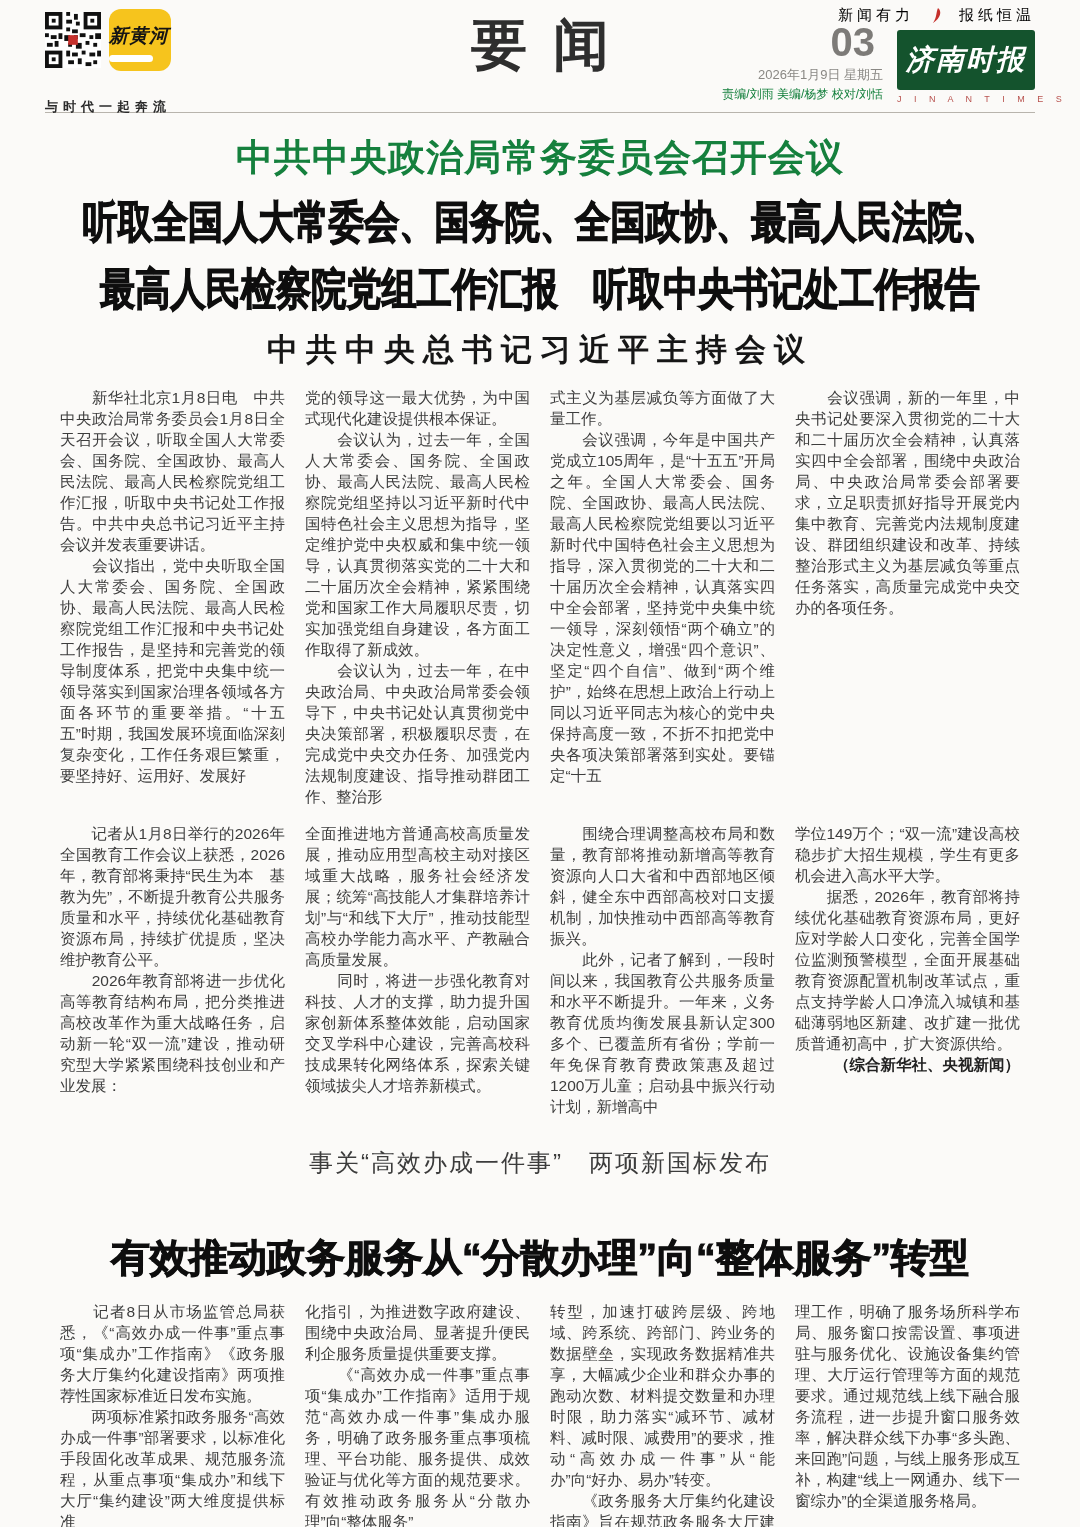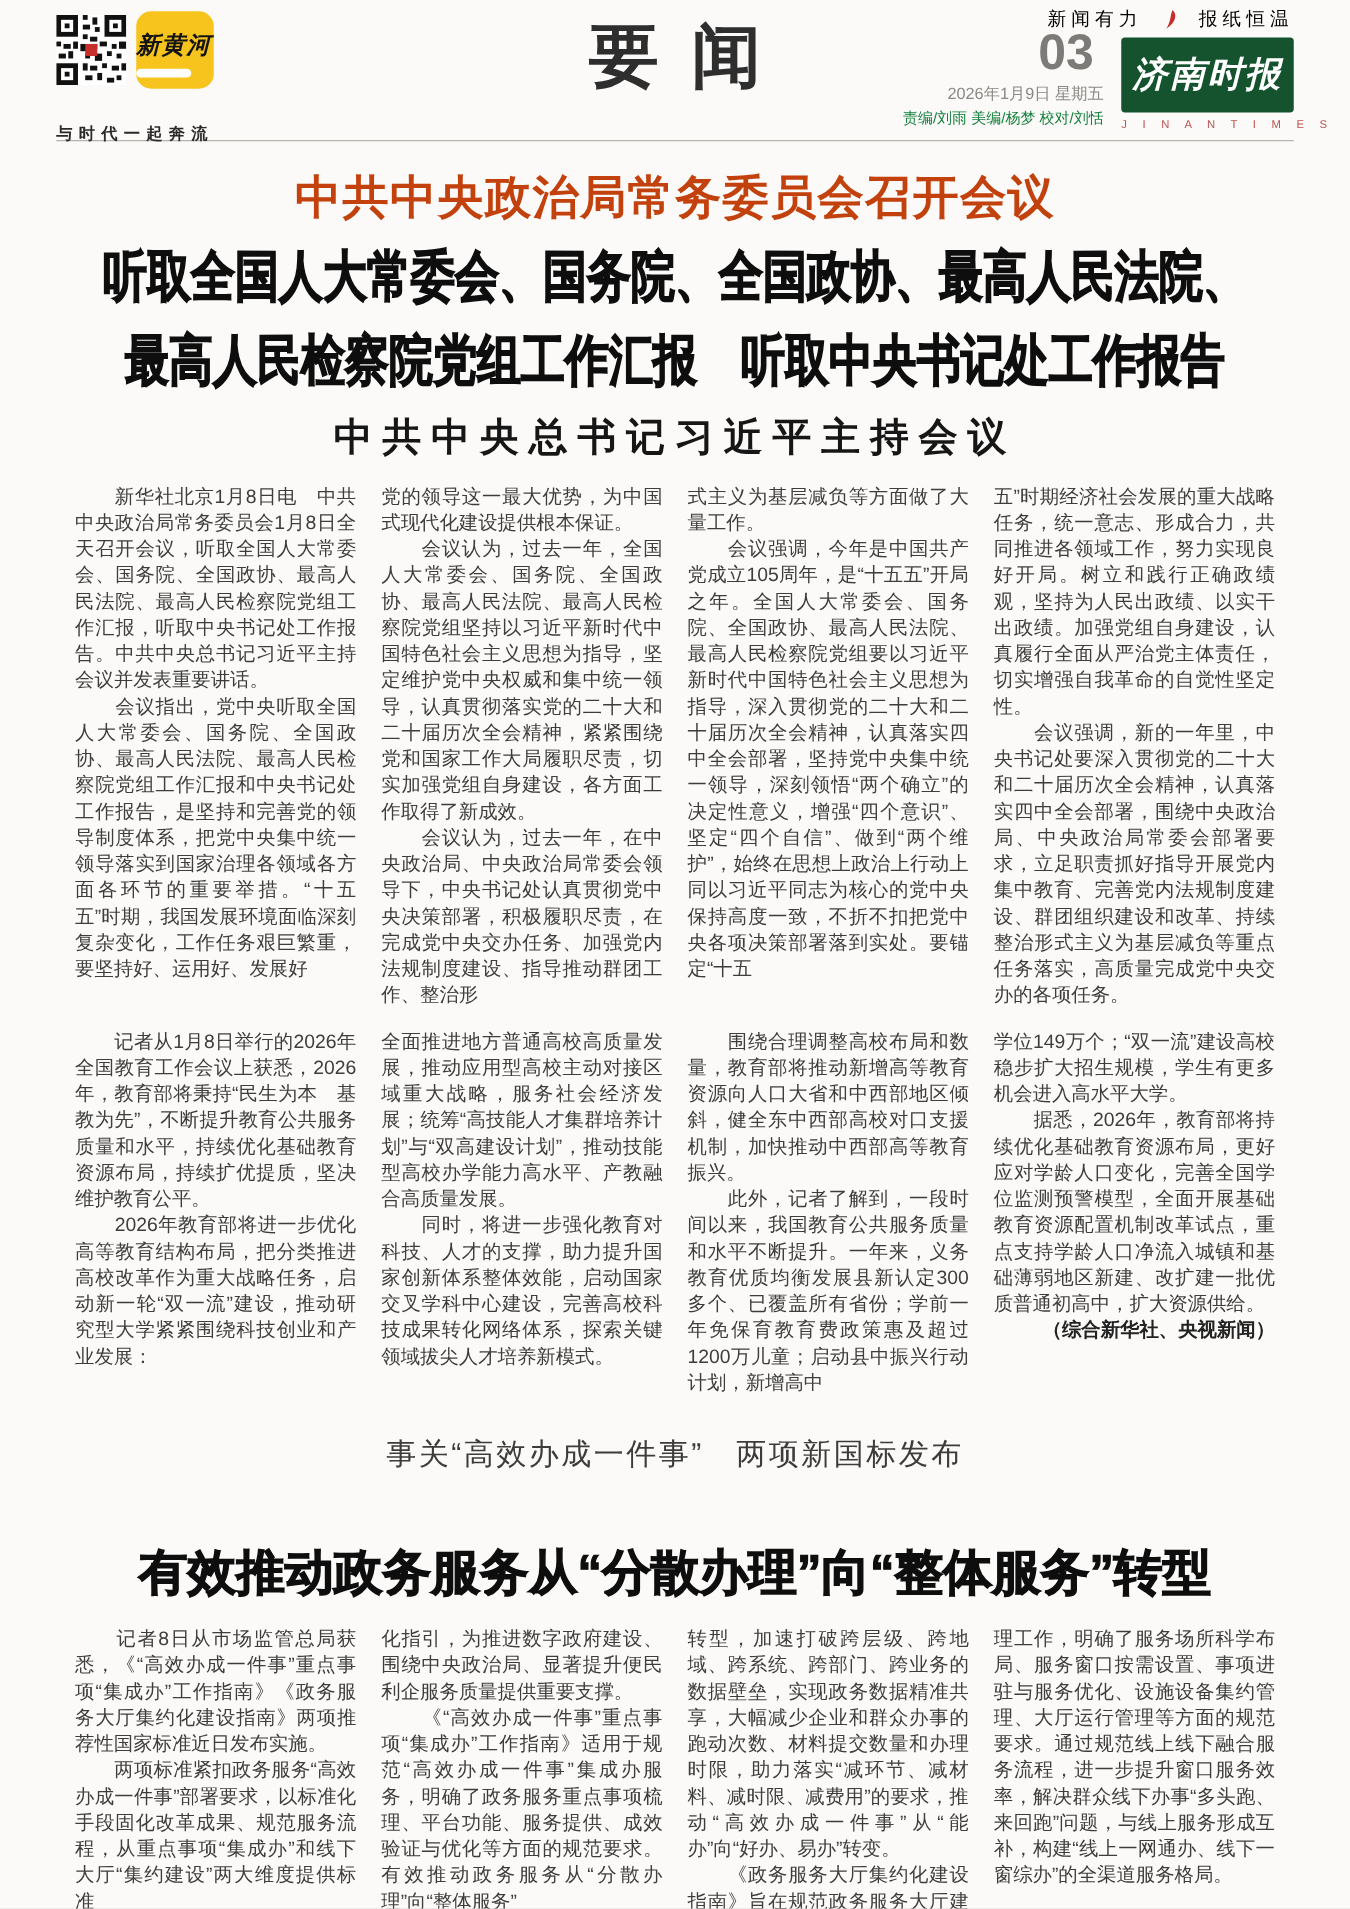--- a/index.html
+++ b/index.html
@@ -32,21 +32,21 @@
   .hdr-date { position:absolute; right:152px; top:66px; font-size:13px; color:#8a8884; white-space:nowrap; }
   .hdr-credits { position:absolute; right:152px; top:86px; font-size:12px; color:#15803d; white-space:nowrap; }
   .masthead { position:absolute; right:0; top:30px; width:138px; height:60px; background:#14532d; border-radius:3px;
     display:flex; align-items:center; justify-content:center; }
   .masthead .zi { color:#fff; font-weight:900; font-style:italic; font-size:28px; letter-spacing:2px; white-space:nowrap; }
   .masthead-en { position:absolute; right:0; top:94px; width:138px; text-align:center; font-size:9px; letter-spacing:5px; color:#b8524e; white-space:nowrap; }
 
   
   .content { flex:1 1 auto; padding:0 60px; display:flex; flex-direction:column; }
   .center { text-align:center; }
-  .a1-kicker { margin-top:20px; font-size:37px; font-weight:700; color:#c2410c; letter-spacing:1px; }
+  .a1-kicker { margin-top:20px; font-size:37px; font-weight:700; color:#15803d; letter-spacing:1px; }
   .a1-titlewrap { display:flex; justify-content:center; margin-top:10px; }
   .a1-title { font-size:44px; line-height:57px; font-weight:900; color:#0e0e0e; white-space:nowrap;
     transform:scaleX(0.8); transform-origin:center; -webkit-text-stroke:1.2px #0e0e0e; }
   .a1-sub { margin-top:12px; font-size:31px; font-weight:700; color:#161616; letter-spacing:8px; }
 
   .cols { display:flex; gap:20px; margin-top:16px; }
   .col { flex:1 1 0; min-width:0; }
   .col p { margin:0; font-size:15.5px; line-height:21px; text-align:justify; color:#3d3d3d; }
   .col p.byline { text-align:right; font-weight:700; color:#222; }
 
@@ -156,32 +156,31 @@
         <div class="col">
           <p>党的领导这一最大优势，为中国式现代化建设提供根本保证。</p>
           <p>　　会议认为，过去一年，全国人大常委会、国务院、全国政协、最高人民法院、最高人民检察院党组坚持以习近平新时代中国特色社会主义思想为指导，坚定维护党中央权威和集中统一领导，认真贯彻落实党的二十大和二十届历次全会精神，紧紧围绕党和国家工作大局履职尽责，切实加强党组自身建设，各方面工作取得了新成效。</p>
           <p>　　会议认为，过去一年，在中央政治局、中央政治局常委会领导下，中央书记处认真贯彻党中央决策部署，积极履职尽责，在完成党中央交办任务、加强党内法规制度建设、指导推动群团工作、整治形</p>
         </div>
         <div class="col">
           <p>式主义为基层减负等方面做了大量工作。</p>
           <p>　　会议强调，今年是中国共产党成立105周年，是“十五五”开局之年。全国人大常委会、国务院、全国政协、最高人民法院、最高人民检察院党组要以习近平新时代中国特色社会主义思想为指导，深入贯彻党的二十大和二十届历次全会精神，认真落实四中全会部署，坚持党中央集中统一领导，深刻领悟“两个确立”的决定性意义，增强“四个意识”、坚定“四个自信”、做到“两个维护”，始终在思想上政治上行动上同以习近平同志为核心的党中央保持高度一致，不折不扣把党中央各项决策部署落到实处。要锚定“十五</p>
         </div>
         <div class="col">
-          <p>五”时期经济社会发展的重大战略任务，统一意志、形成合力，共同推进各领域工作，努力实现良好开局。树立和践行正确政绩观，坚持为人民出政绩、以实干出政绩。加强党组自身建设，认真履行全面从严治党主体责任，切实增强自我革命的自觉性坚定性。</p>
           <p>　　会议强调，新的一年里，中央书记处要深入贯彻党的二十大和二十届历次全会精神，认真落实四中全会部署，围绕中央政治局、中央政治局常委会部署要求，立足职责抓好指导开展党内集中教育、完善党内法规制度建设、群团组织建设和改革、持续整治形式主义为基层减负等重点任务落实，高质量完成党中央交办的各项任务。</p>
         </div>
       </div>
 
     <div class="cols">
         <div class="col">
           <p>　　记者从1月8日举行的2026年全国教育工作会议上获悉，2026年，教育部将秉持“民生为本　基教为先”，不断提升教育公共服务质量和水平，持续优化基础教育资源布局，持续扩优提质，坚决维护教育公平。</p>
           <p>　　2026年教育部将进一步优化高等教育结构布局，把分类推进高校改革作为重大战略任务，启动新一轮“双一流”建设，推动研究型大学紧紧围绕科技创业和产业发展：</p>
         </div>
         <div class="col">
-          <p>全面推进地方普通高校高质量发展，推动应用型高校主动对接区域重大战略，服务社会经济发展；统筹“高技能人才集群培养计划”与“双高建设计划”，推动技能型高校办学能力高水平、产教融合高质量发展。</p>
+          <p>全面推进地方普通高校高质量发展，推动应用型高校主动对接区域重大战略，服务社会经济发展；统筹“高技能人才集群培养计划”与“和线下大厅”，推动技能型高校办学能力高水平、产教融合高质量发展。</p>
           <p>　　同时，将进一步强化教育对科技、人才的支撑，助力提升国家创新体系整体效能，启动国家交叉学科中心建设，完善高校科技成果转化网络体系，探索关键领域拔尖人才培养新模式。</p>
         </div>
         <div class="col">
           <p>　　围绕合理调整高校布局和数量，教育部将推动新增高等教育资源向人口大省和中西部地区倾斜，健全东中西部高校对口支援机制，加快推动中西部高等教育振兴。</p>
           <p>　　此外，记者了解到，一段时间以来，我国教育公共服务质量和水平不断提升。一年来，义务教育优质均衡发展县新认定300多个、已覆盖所有省份；学前一年免保育教育费政策惠及超过1200万儿童；启动县中振兴行动计划，新增高中</p>
         </div>
         <div class="col">
           <p>学位149万个；“双一流”建设高校稳步扩大招生规模，学生有更多机会进入高水平大学。</p>
           <p>　　据悉，2026年，教育部将持续优化基础教育资源布局，更好应对学龄人口变化，完善全国学位监测预警模型，全面开展基础教育资源配置机制改革试点，重点支持学龄人口净流入城镇和基础薄弱地区新建、改扩建一批优质普通初高中，扩大资源供给。</p>
           <p class="byline">（综合新华社、央视新闻）</p>

